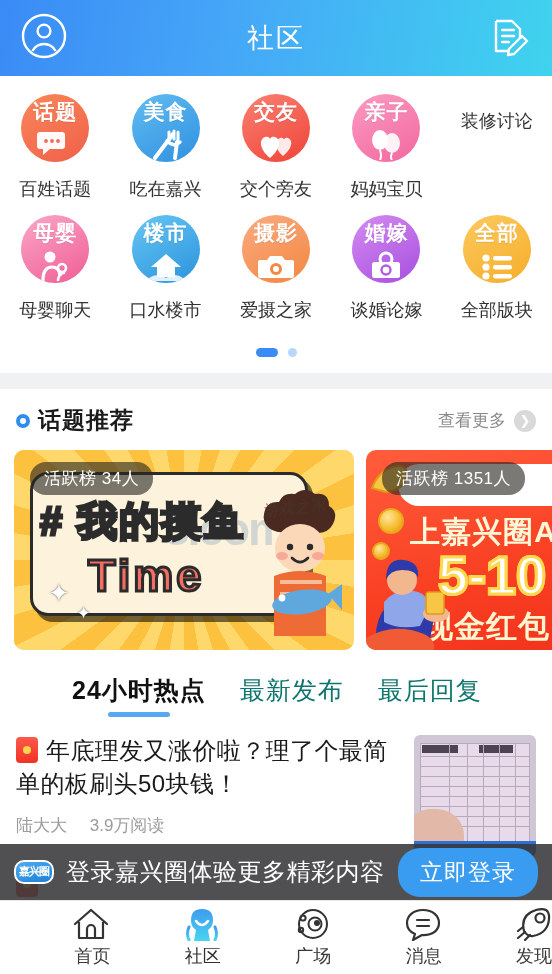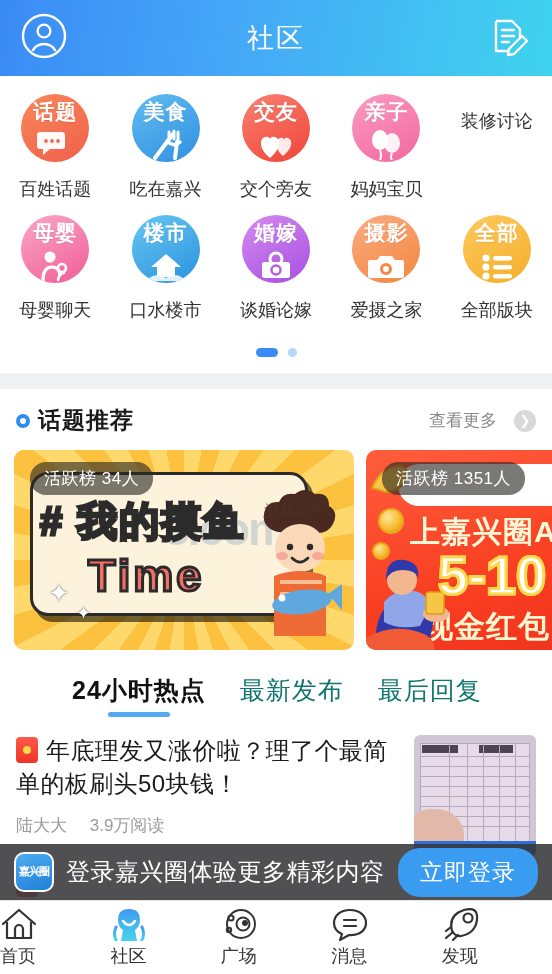--- a/index.html
+++ b/index.html
@@ -53,21 +53,21 @@
   .dot.active { width: 22px; border-radius: 5px; background: #3a8bf5; }
 
   .gap { height: 16px; background: #f0f1f3; }
 
   
   .topic-sec { background: #fff; padding-top: 16px; }
   .sec-head { display: flex; align-items: center; padding: 0 16px 14px; }
   .ring { width: 14px; height: 14px; border-radius: 50%;
           border: 4px solid #2e8df0; margin-right: 8px; flex: 0 0 auto; }
   .sec-title { font-size: 23px; font-weight: bold; color: #1a1a1a; letter-spacing: 1px; }
-  .sec-more { margin-left: auto; display: flex; align-items: center; cursor: pointer; gap: 9px; }
+  .sec-more { margin-left: auto; display: flex; align-items: center; cursor: pointer; }
   .sec-more-txt { font-size: 17px; color: #8a8a8a; margin-right: 8px; }
   .chev {
     width: 22px; height: 22px; border-radius: 50%; background: #d9d9d9;
     display: flex; align-items: center; justify-content: center;
     color: #fff; font-size: 13px; line-height: 1;
   }
 
   .cards { display: flex; gap: 12px; padding: 0 0 0 14px; overflow: hidden; }
   .card {
     position: relative; width: 340px; height: 200px; flex: 0 0 auto;
@@ -178,41 +178,41 @@
   .thumb-blue { position: absolute; left: 0; right: 0; bottom: 0; height: 16px;
                 background: #2f6fd0; }
 
   
   .login-bar {
     position: absolute; left: 0; right: 0; bottom: 74px; height: 56px;
     background: rgba(56,56,58,.88);
     display: flex; align-items: center; padding: 0 14px;
   }
   .login-logo {
-    width: 40px; height: 40px; border-radius: 10px; flex: 0 0 auto;
+    width: 40px; height: 24px; border-radius: 10px; flex: 0 0 auto;
     background: linear-gradient(160deg, #4facf0, #1f7fd6);
     display: flex; align-items: center; justify-content: center;
     color: #fff; font-size: 11px; font-weight: bold; line-height: 1.05;
     text-align: center; letter-spacing: -1px; border: 2px solid #fff;
   }
   .login-txt { color: #fff; font-size: 24px; margin-left: 12px; letter-spacing: .5px; }
   .login-btn {
     margin-left: auto; background: #3a9cf0; color: #fff; font-size: 23px;
     border: none; border-radius: 22px; padding: 9px 22px; cursor: pointer;
     font-family: inherit; letter-spacing: 1px;
   }
 
   
   .bottom-nav {
     position: absolute; left: 0; right: 0; bottom: 0; height: 74px;
     background: #fff; border-top: 1px solid #e6e6e6;
     display: flex; align-items: center;
   }
   .nav-item { flex: 1 1 20%; display: flex; flex-direction: column;
-              align-items: flex-start; justify-content: center; cursor: pointer; gap: 3px; }
+              align-items: flex-end; justify-content: center; cursor: pointer; gap: 3px; }
   .nav-label { font-size: 18px; color: #3a3a3a; }
   .nav-item.active .nav-label { color: #2f2f2f; }
 </style>
 </head>
 <body>
 
 <div id="app">
 
   <div class="header">
     <div class="hdr-icon hdr-left">
@@ -326,45 +326,45 @@
             <svg width="38" height="30" viewBox="0 0 38 30">
               <path d="M19 3 L34 16 h-6 v10 H10 V16 H4 Z" fill="#fff"></path>
               <path d="M2 27 q9-6 17 0 q9-6 17 0 v3 H2 Z" fill="#fff" opacity=".85"></path>
             </svg>
           </div>
         </div>
         <div class="cell-label">口水楼市</div>
       </div>
 
       <div class="grid-cell">
+        <div class="ico" style="background:linear-gradient(150deg,#fbab82,#f2873f)">
+          <div class="ico-cn">摄影</div>
+          <div class="ico-glyph">
+            <svg width="38" height="28" viewBox="0 0 38 28">
+              <path d="M3 7h7l3-4h12l3 4h7a2 2 0 0 1 2 2v14a2 2 0 0 1-2 2H3a2 2 0 0 1-2-2V9a2 2 0 0 1 2-2z" fill="#fff"></path>
+              <circle cx="19" cy="16" r="6" fill="#f28a43"></circle>
+              <circle cx="19" cy="16" r="3" fill="#fff"></circle>
+            </svg>
+          </div>
+        </div>
+        <div class="cell-label">爱摄之家</div>
+      </div>
+
+      <div class="grid-cell">
         <div class="ico" style="background:linear-gradient(150deg,#d48bf0,#a74fe0)">
           <div class="ico-cn">婚嫁</div>
           <div class="ico-glyph">
             <svg width="36" height="30" viewBox="0 0 36 30">
               <rect x="4" y="11" width="28" height="16" rx="2.5" fill="#fff"></rect>
               <circle cx="18" cy="8" r="6" fill="none" stroke="#fff" stroke-width="3"></circle>
               <circle cx="18" cy="19" r="4.5" fill="none" stroke="#b55ce4" stroke-width="2.4"></circle>
             </svg>
           </div>
         </div>
         <div class="cell-label">谈婚论嫁</div>
-      </div>
-
-      <div class="grid-cell">
-        <div class="ico" style="background:linear-gradient(150deg,#fbab82,#f2873f)">
-          <div class="ico-cn">摄影</div>
-          <div class="ico-glyph">
-            <svg width="38" height="28" viewBox="0 0 38 28">
-              <path d="M3 7h7l3-4h12l3 4h7a2 2 0 0 1 2 2v14a2 2 0 0 1-2 2H3a2 2 0 0 1-2-2V9a2 2 0 0 1 2-2z" fill="#fff"></path>
-              <circle cx="19" cy="16" r="6" fill="#f28a43"></circle>
-              <circle cx="19" cy="16" r="3" fill="#fff"></circle>
-            </svg>
-          </div>
-        </div>
-        <div class="cell-label">爱摄之家</div>
       </div>
 
       <div class="grid-cell">
         <div class="ico" style="background:linear-gradient(150deg,#fcc95e,#f5ae2a)">
           <div class="ico-cn">全部</div>
           <div class="ico-glyph">
             <svg width="36" height="28" viewBox="0 0 36 28">
               <circle cx="7" cy="5" r="3.6" fill="#fff"></circle>
                 <rect x="14" y="3" width="19" height="4.4" rx="2.2" fill="#fff"></rect>
               <circle cx="7" cy="14" r="3.6" fill="#fff"></circle>

